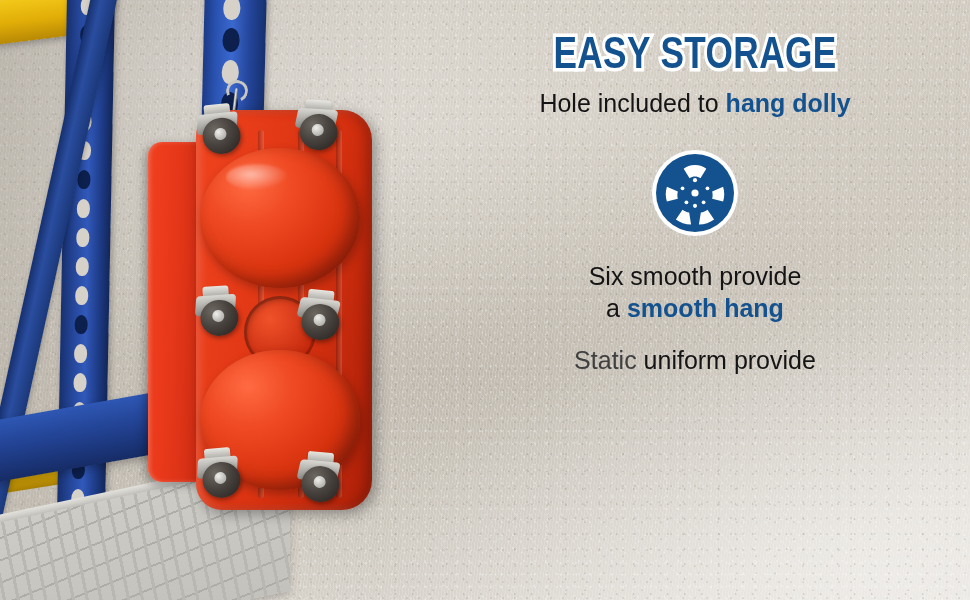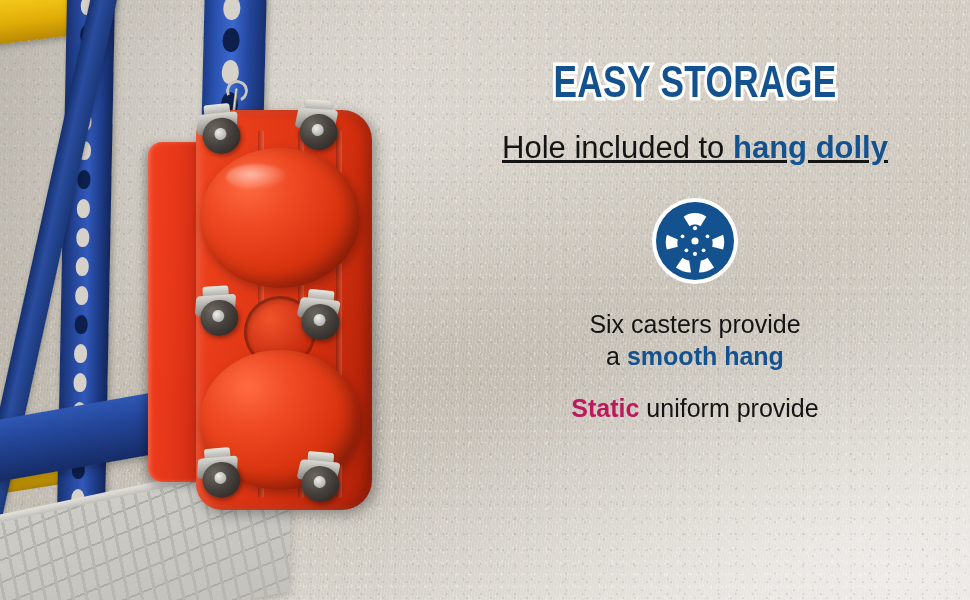--- a/index.html
+++ b/index.html
@@ -167,40 +167,40 @@
   }
   .caster .hubcap{
     position:absolute;left:22px;top:24px;width:12px;height:12px;border-radius:50%;
     background:radial-gradient(circle at 35% 32%,#efeeea,#9b9994);
   }
 
   
   .info{
     position:absolute;left:420px;top:0;width:550px;height:444px;
     display:flex;flex-direction:column;align-items:center;
-    padding-top:60px;box-sizing:border-box;
+    padding-top:31px;box-sizing:border-box;
   }
 
   .headline{
     font-family:"Liberation Sans",sans-serif;
     font-weight:bold;
     font-size:44px;
     letter-spacing:.5px;
     color:#13528f;
     transform:scaleX(.80);
     line-height:1;
     -webkit-text-stroke:7px #ffffff;
     paint-order:stroke fill;
     text-shadow:0 0 1px #ffffff;
     white-space:nowrap;
   }
 
   .sub1{
-    margin-top:26px;
-    font-size:31px;color:#141414;font-weight:400;white-space:nowrap;text-decoration:underline;
+    margin-top:14px;
+    font-size:25px;color:#141414;font-weight:400;white-space:nowrap;
   }
   .sub1 b{color:#13528f;font-weight:bold;}
 
   .wheel-icon{
     margin-top:36px;width:78px;height:78px;border-radius:50%;
     background:#13528f;
     box-shadow:0 0 0 4px #ffffff;
     position:relative;
   }
 
@@ -208,21 +208,21 @@
     margin-top:28px;text-align:center;
     font-size:25px;color:#141414;line-height:1.28;
   }
   .cap2 b{color:#13528f;font-weight:bold;}
 
   .weight-icon{margin-top:34px;width:108px;height:100px;position:relative;}
 
   .cap3{
     margin-top:22px;font-size:25px;color:#141414;white-space:nowrap;
   }
-  .cap3 b{color:#be185d;font-weight:bold;}
+  .cap3 b{color:#404040;font-weight:normal;}
 </style>
 </head>
 <body>
 
 <div class="canvas">
 
   <div class="wall"></div>
   <div class="wall-grain"></div>
   <div class="wall-speckle"></div>
   <div class="wall-corner"></div>
@@ -356,20 +356,20 @@
           <path d="M50 14 C56 14 61 16 64.5 19 L57 31 C55 29.7 52.6 29 50 29 C47.4 29 45 29.7 43 31 L35.5 19 C39 16 44 14 50 14 Z"></path>
           <path d="M86 42 C88 48 88 55 86 61 L72 57.5 C72.8 54.6 72.8 51 72 48 Z"></path>
           <path d="M14 42 L28 48 C27.2 51 27.2 54.6 28 57.5 L14 61 C12 55 12 48 14 42 Z"></path>
           <path d="M74.5 84 C69.5 88 62 90.5 55 90.5 L57.5 75 C60.6 74.6 63.6 73.4 66 71.4 Z"></path>
           <path d="M25.5 84 L34 71.4 C36.4 73.4 39.4 74.6 42.5 75 L45 90.5 C38 90.5 30.5 88 25.5 84 Z"></path>
         </g>
       </svg>
     </div>
 
     <div class="cap2">
-      <div>Six casters provide</div>
+      <div>Six smooth provide</div>
       <div><span>a </span><b>smooth hang</b></div>
     </div>
 
 
     <div class="cap3"><b>Static</b><span> uniform provide</span></div>
   </div>
 </div>
 
 </body></html>

